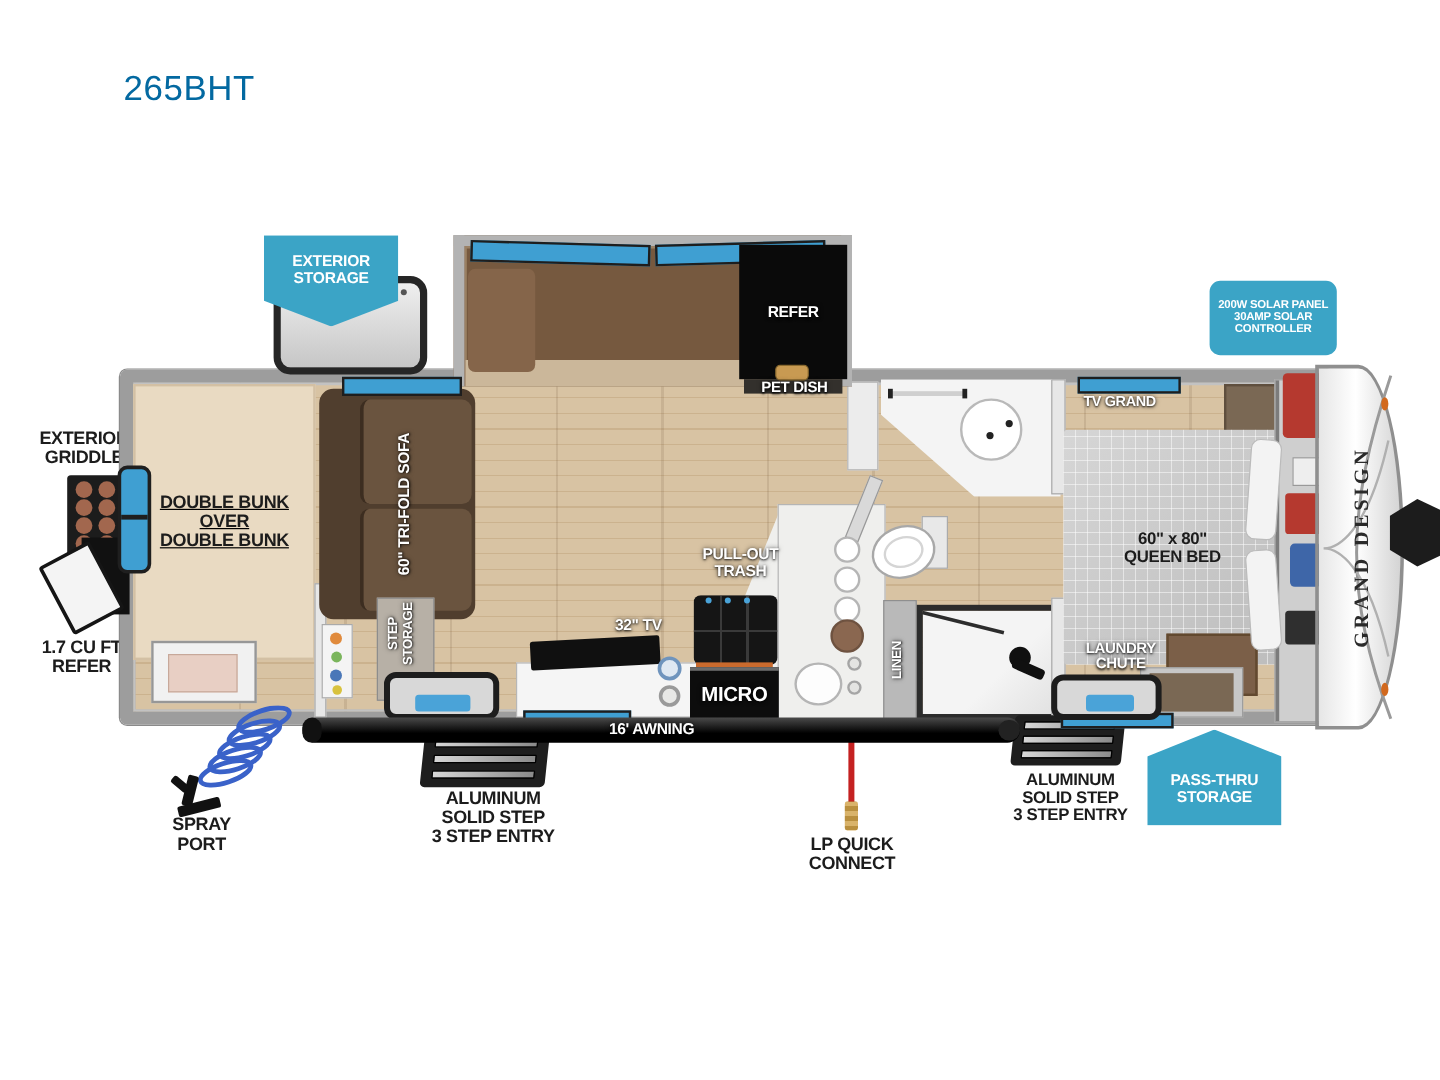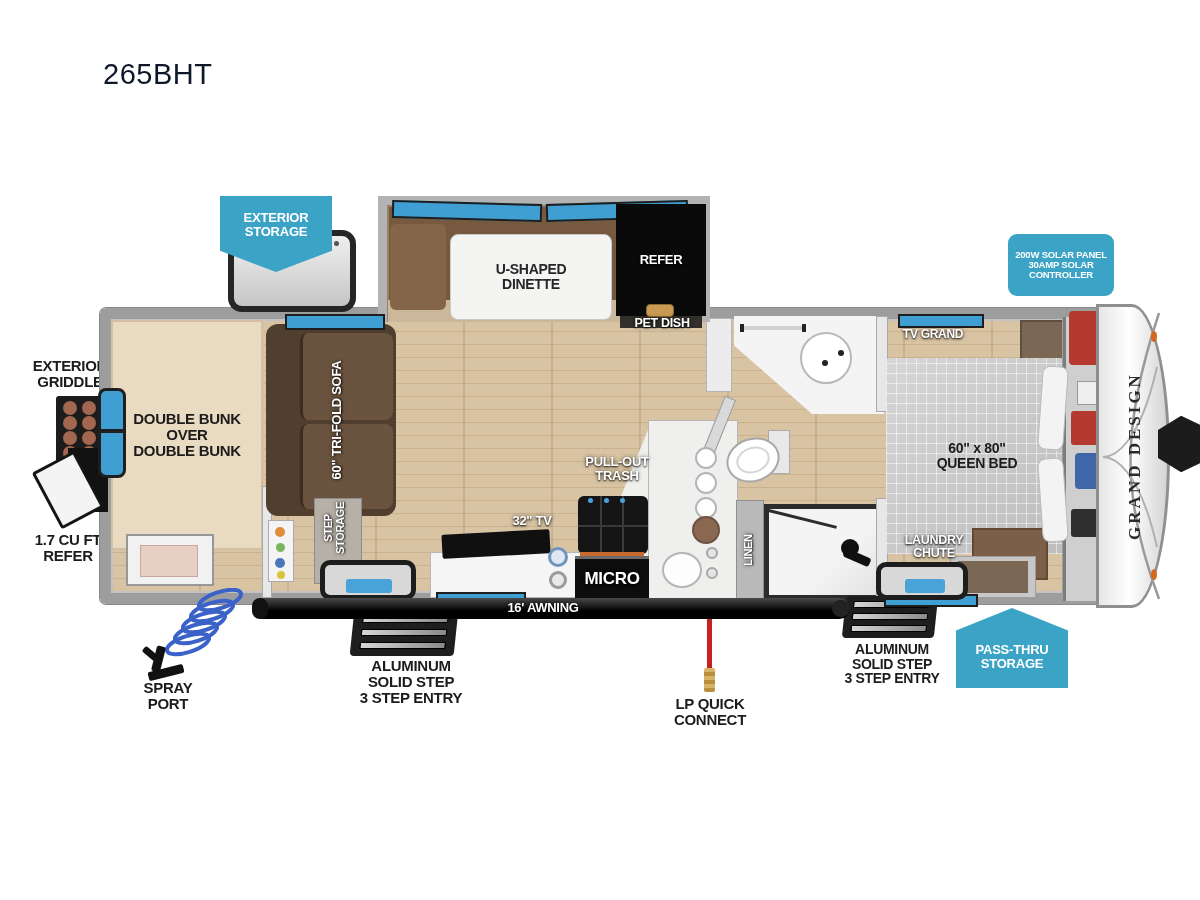--- a/index.html
+++ b/index.html
@@ -32,55 +32,50 @@
   .steps{background:#1e1e1e;border-radius:4px;transform:skewX(-6deg);z-index:2;}
   .tread{position:absolute;left:9%;width:82%;height:7px;border-radius:1px;
          background:linear-gradient(90deg,#d6d6d6,#8a8a8a);border:1px solid #000;box-sizing:border-box;}
   .circle{border-radius:50%;box-sizing:border-box;position:absolute;}
 </style>
 </head>
 <body>
 
 <div class="stage">
 
-  <div class="abs" style="left:103px;top:58px;font-size:29px;color:#0f172a;font-weight:500;letter-spacing:.5px;">265BHT</div>
+  <div class="abs" style="left:103px;top:58px;font-size:29px;color:#0369a1;font-weight:500;letter-spacing:.5px;">265BHT</div>
 
   <div class="abs body-shell"></div>
 
   <div class="abs" style="left:378px;top:196px;width:332px;height:126px;z-index:3;border:9px solid #b3b3b3;border-bottom:none;
               box-sizing:border-box;background:#76593f;box-shadow:inset 0 0 0 2px #9b8164;"></div>
   <div class="abs" style="left:388px;top:300px;width:312px;height:22px;background:#cbb79a;z-index:3;"></div>
   <div class="abs window" style="left:392px;top:202px;width:146px;height:14px;transform:rotate(1.6deg);z-index:4;"></div>
   <div class="abs window" style="left:546px;top:202px;width:138px;height:14px;transform:rotate(-1.6deg);z-index:4;"></div>
   <div class="abs cab" style="left:390px;top:224px;width:56px;height:86px;background:#85654a;border-radius:6px;z-index:3;"></div>
-  <div class="abs" style="left:450px;top:234px;width:160px;height:84px;background:#f4f4f2;border:1px solid #c9c9c9;
-              border-radius:8px;z-index:4;display:flex;align-items:center;justify-content:center;">
-    <div class="lbl lbl-k pre" style="font-size:14px;color:#262626;">U-SHAPED
-DINETTE</div>
-  </div>
 
   <div class="abs" style="left:616px;top:204px;width:90px;height:112px;background:#0a0a0a;z-index:4;
               display:flex;align-items:center;justify-content:center;">
     <div class="lbl lbl-w" style="font-size:13px;">REFER</div>
   </div>
   <div class="abs" style="left:620px;top:316px;width:82px;height:12px;background:#33302c;z-index:3;"></div>
 
   <div class="abs" style="left:646px;top:304px;width:26px;height:11px;background:#c89a52;border:1px solid #8a6a2f;
               border-radius:4px;z-index:5;"></div>
   <div class="abs lbl lbl-w" style="left:616px;top:317px;width:92px;font-size:12.5px;z-index:5;">PET DISH</div>
 
   <div class="abs" style="left:228px;top:230px;width:128px;height:82px;border:6px solid #262626;border-radius:14px;
               box-sizing:border-box;background:linear-gradient(180deg,#efefef,#c6c6c6);z-index:4;">
     <div class="circle" style="left:12px;top:5px;width:5px;height:5px;background:#555;"></div>
     <div class="circle" style="left:56px;top:7px;width:5px;height:5px;background:#555;"></div>
     <div class="circle" style="left:100px;top:5px;width:5px;height:5px;background:#555;"></div>
   </div>
 
   <div class="abs cab" style="left:111px;top:320px;width:152px;height:230px;background:#e9dac2;border:2px solid #d3c0a4;z-index:2;
-              display:flex;align-items:center;justify-content:center;">
+              display:flex;align-items:center;justify-content:center;text-decoration:underline;">
     <div class="lbl lbl-k pre" style="font-size:15px;">DOUBLE BUNK
 OVER
 DOUBLE BUNK</div>
   </div>
   <div class="abs window" style="left:98px;top:388px;width:22px;height:84px;border:3px solid #1f1f1f;border-radius:8px;">
     <div style="position:absolute;left:0;top:38px;width:100%;height:4px;background:#1f1f1f;"></div>
   </div>
   <div class="abs cab" style="left:126px;top:534px;width:88px;height:52px;background:#f1f1f1;border:2px solid #979797;z-index:2;">
     <div style="position:absolute;left:12px;top:9px;width:56px;height:30px;background:#e8cfc4;border:1px solid #c7a89a;"></div>
   </div>

